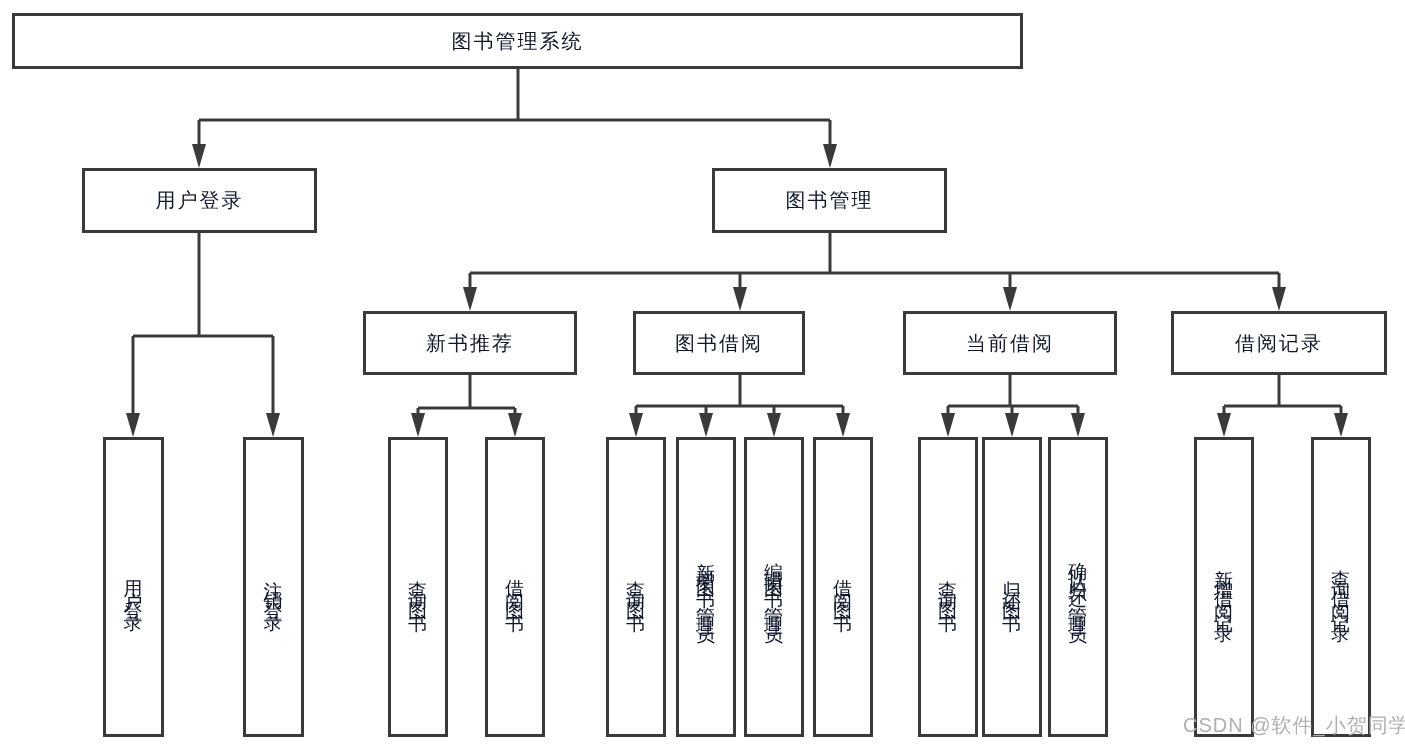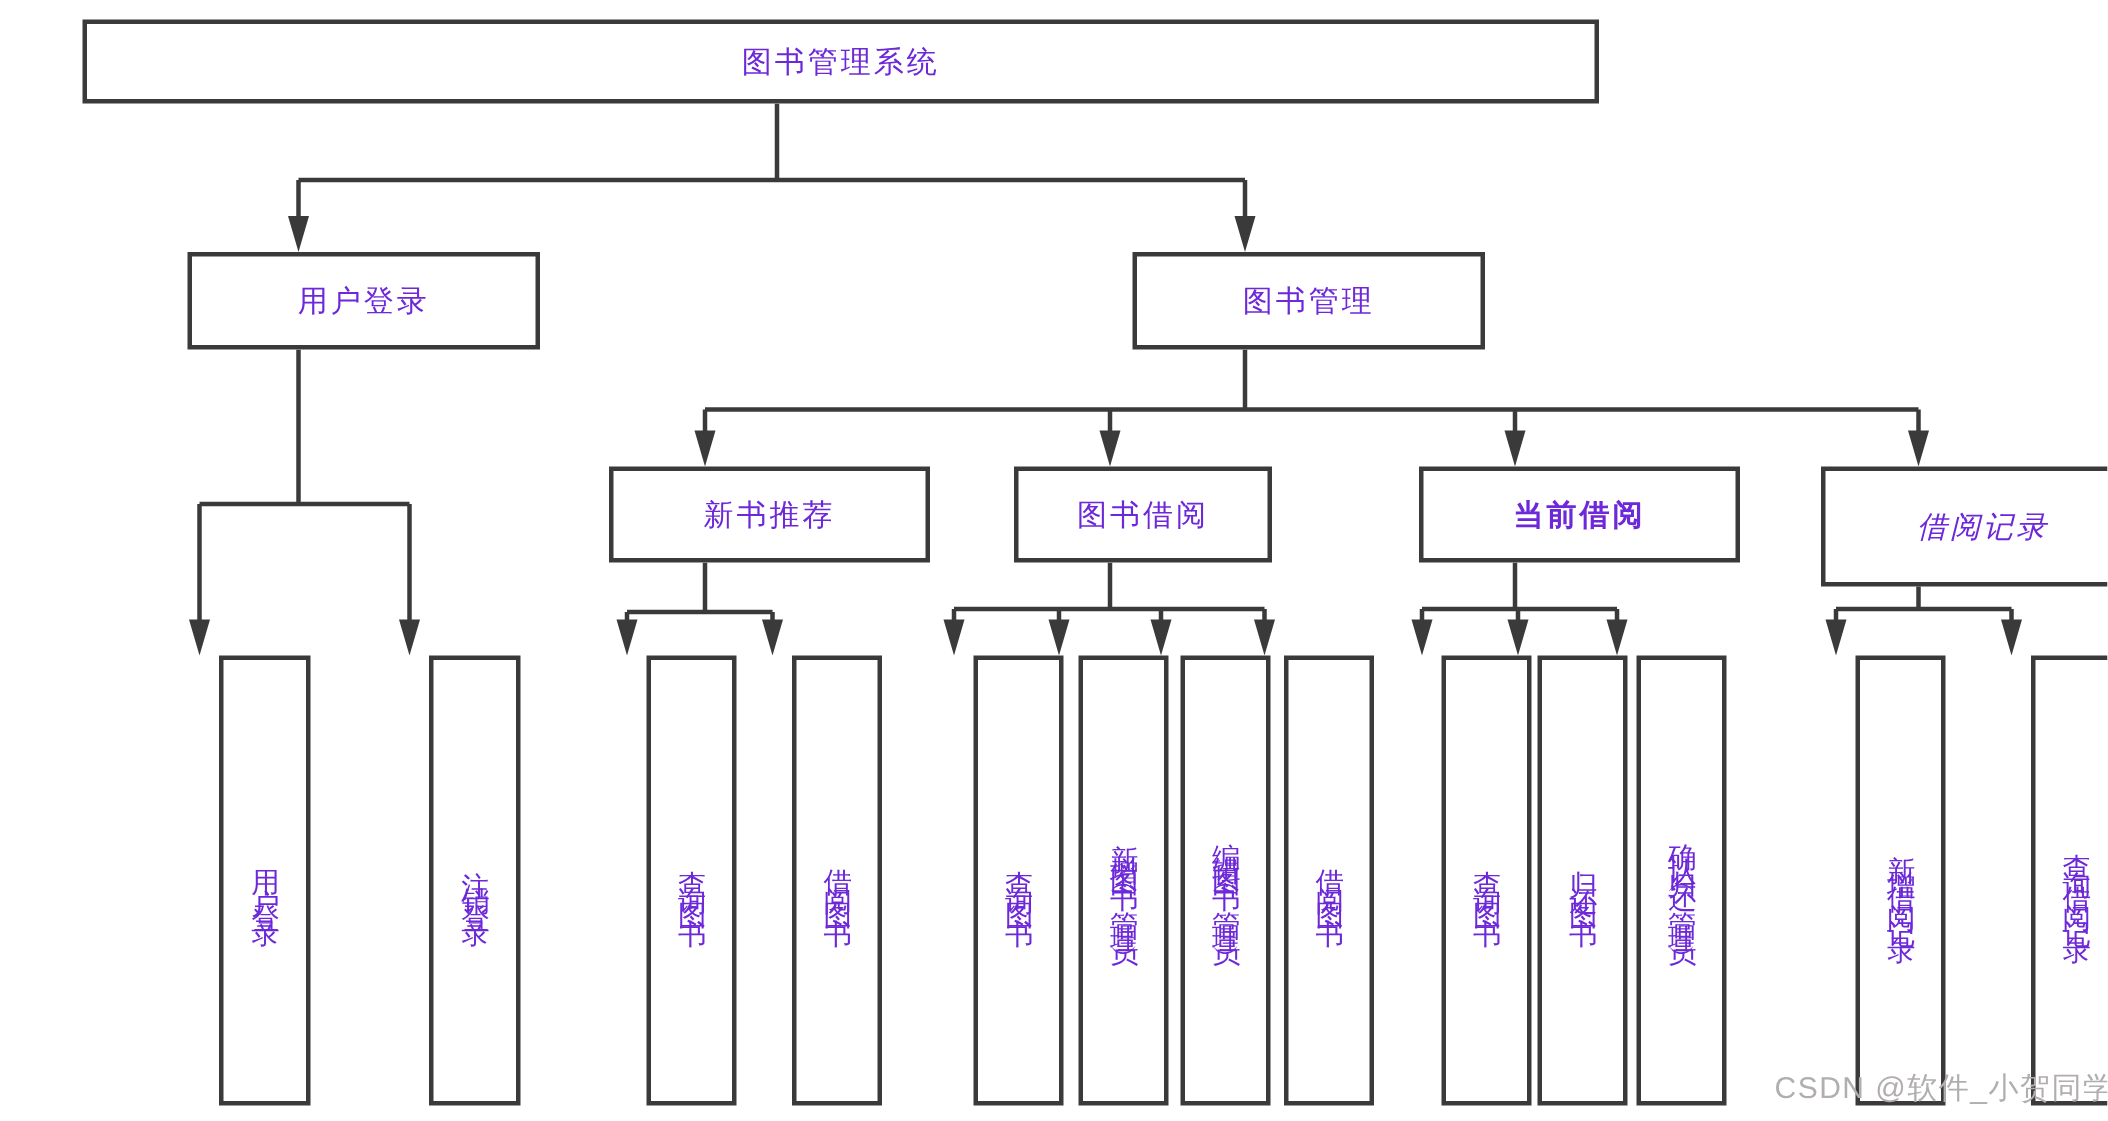--- a/index.html
+++ b/index.html
@@ -23,25 +23,24 @@
     height: 747px;
   }
   .box {
     position: absolute;
     background: #ffffff;
     border: 3px solid #3a3a3a;
     box-sizing: border-box;
     display: flex;
     align-items: center;
     justify-content: center;
-    color: #6d28d9;
+    color: #0f172a;
     font-size: 20px;
     letter-spacing: 2px;
     white-space: nowrap;
-    margin-left: 43px;
   }
   .leaf {
     writing-mode: vertical-rl;
     text-orientation: mixed;
     letter-spacing: 11px;
     font-size: 19px;
     white-space: normal;
     line-height: 1;
   }
   .leaf.long {
@@ -133,22 +132,22 @@
     </g>
   </svg>
 
   <div class="box" style="left:12px; top:13px; width:1011px; height:56px;">图书管理系统</div>
 
   <div class="box" style="left:82px; top:168px; width:235px; height:65px;">用户登录</div>
   <div class="box" style="left:712px; top:168px; width:235px; height:65px;">图书管理</div>
 
   <div class="box" style="left:363px; top:311px; width:214px; height:64px;">新书推荐</div>
   <div class="box" style="left:633px; top:311px; width:172px; height:64px;">图书借阅</div>
-  <div class="box" style="left:903px; top:311px; width:214px; height:64px;font-weight:bold;">当前借阅</div>
-  <div class="box" style="left:1171px; top:311px; width:216px; height:80px;font-style:italic;">借阅记录</div>
+  <div class="box" style="left:903px; top:311px; width:214px; height:64px;">当前借阅</div>
+  <div class="box" style="left:1171px; top:311px; width:216px; height:64px;">借阅记录</div>
 
   <div class="box leaf" style="left:103px; top:437px; width:61px; height:300px;">用户登录</div>
   <div class="box leaf" style="left:243px; top:437px; width:61px; height:300px;">注销登录</div>
 
   <div class="box leaf" style="left:388px; top:437px; width:60px; height:300px;">查询图书</div>
   <div class="box leaf" style="left:485px; top:437px; width:60px; height:300px;">借阅图书</div>
 
   <div class="box leaf" style="left:606px; top:437px; width:60px; height:300px;">查询图书</div>
   <div class="box leaf long" style="left:676px; top:437px; width:60px; height:300px;">新增图书（管理员）</div>
   <div class="box leaf long" style="left:744px; top:437px; width:60px; height:300px;">编辑图书（管理员）</div>

